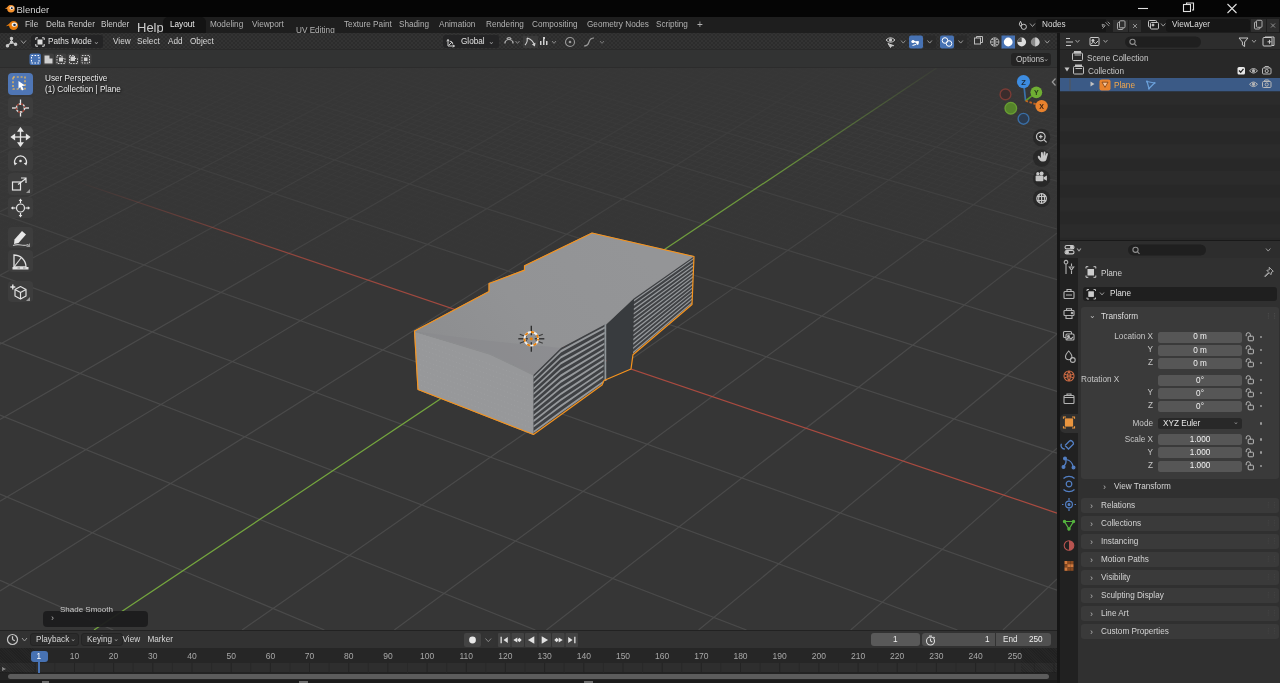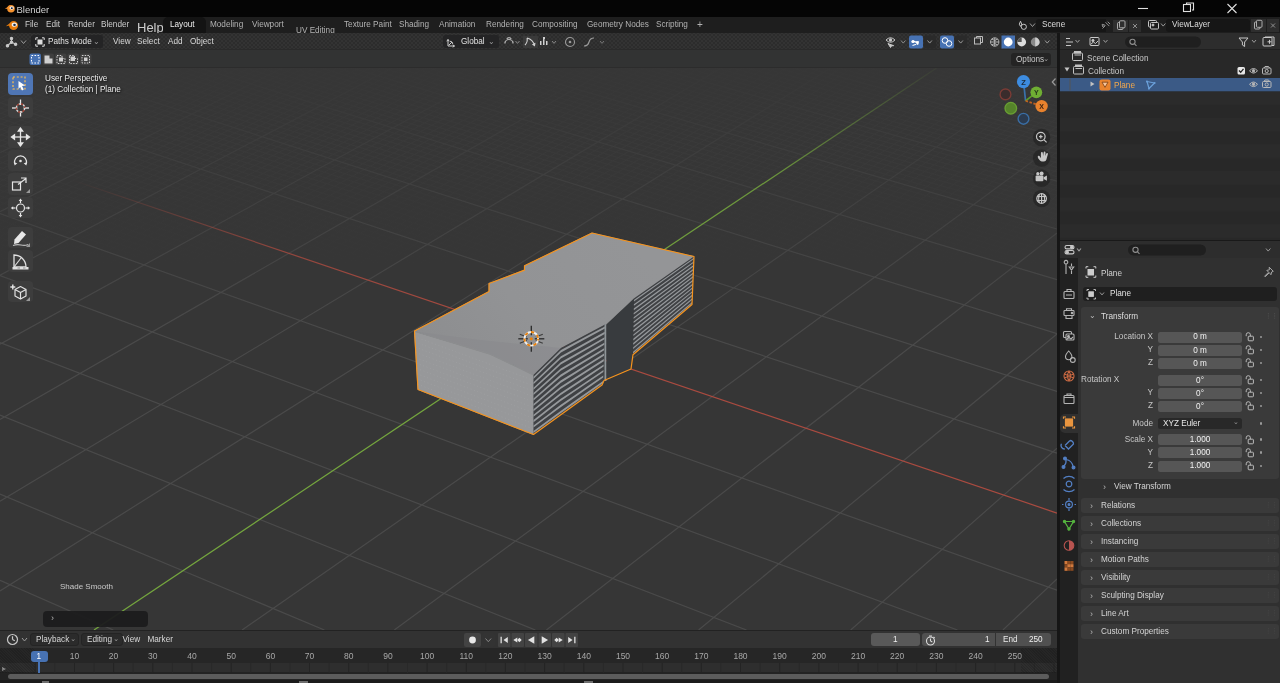--- a/index.html
+++ b/index.html
@@ -24,21 +24,21 @@
     </g>
   </svg>
 <div class="a" style="left:0;top:17px;width:1280px;height:16px;background:#1e1e1e"></div>
 <svg class="a" style="left:5px;top:19px" width="14" height="12" viewBox="0 0 14 12">
 <path d="M0.8 7.2 L7.5 2.2 L6 6.2 Z" fill="#e87d0d"></path>
     <circle cx="8.6" cy="6.6" r="4.5" fill="#e87d0d"></circle>
 <ellipse cx="9.4" cy="5.7" rx="2.7" ry="2.1" fill="#f2f2f2"></ellipse>
     <ellipse cx="9.5" cy="5.9" rx="1.3" ry="1.1" fill="#1a2c48"></ellipse>
   </svg>
 <div class="tx" style="left:25px;top:19.5px;font-size:8.2px;color:#cdcdcd">File</div>
-<div class="tx" style="left:46px;top:19.5px;font-size:8.2px;color:#cdcdcd">Edit</div>
+<div class="tx" style="left:46px;top:19.5px;font-size:8.2px;color:#cdcdcd">Delta</div>
 <div class="tx" style="left:68px;top:19.5px;font-size:8.2px;color:#cdcdcd">Render</div>
 <div class="tx" style="left:101px;top:19.5px;font-size:8.2px;color:#cdcdcd">Blender</div>
 <div class="tx" style="left:137px;top:19.5px;font-size:13px;color:#cdcdcd">Help</div>
 <div class="a" style="left:163px;top:17px;width:43px;height:16px;background:#131313;border-radius:5px 5px 0 0"></div>
 <div class="tx" style="left:170px;top:19.5px;font-size:8.2px;color:#ececec">Layout</div>
 <div class="tx" style="left:210px;top:19.5px;font-size:8.2px;color:#b2b2b2">Modeling</div>
 <div class="tx" style="left:252px;top:19.5px;font-size:8.2px;color:#b2b2b2">Viewport</div>
 <div class="tx" style="left:296px;top:26px;font-size:8.2px;color:#b2b2b2">UV Editing</div>
 <div class="tx" style="left:344px;top:19.5px;font-size:8.2px;color:#b2b2b2">Texture Paint</div>
 <div class="tx" style="left:399px;top:19.5px;font-size:8.2px;color:#b2b2b2">Shading</div>
@@ -49,21 +49,21 @@
 <div class="tx" style="left:656px;top:19.5px;font-size:8.2px;color:#b2b2b2">Scripting</div>
 <div class="tx" style="left:697px;top:18.5px;font-size:10px;color:#b2b2b2">+</div>
 <svg class="a" style="left:1015px;top:19px" width="22" height="12" viewBox="0 0 22 12">
 <g stroke="#c5c5c5" stroke-width="1" fill="none">
       <path d="M5.5 2.2 q2.4 3.4 0 5.2 q-2.4-1.8 0-5.2z"></path>
       <circle cx="8.8" cy="7.8" r="2.6"></circle>
       <path d="M15 4.5 l2.5 3 2.5-3" stroke="#999"></path>
     </g>
   </svg>
 <div class="a" style="left:1036px;top:18.5px;width:70px;height:13px;background:#161616;border-radius:3px 0 0 3px"></div>
-<div class="tx" style="left:1042px;top:20px;font-size:8.2px;color:#dcdcdc">Scene</div>
+<div class="tx" style="left:1042px;top:20px;font-size:8.2px;color:#dcdcdc">Nodes</div>
 <svg class="a" style="left:1098px;top:19.5px" width="44" height="12" viewBox="0 0 44 12">
 <g stroke="#8e8e8e" stroke-width="1" fill="none">
       <path d="M4.5 8.5 l3-3 m0-3.2 l3.8 3.8 m-1.6-4.4 l2.4 2.4 m-5.4 0.8 l-2.6-0.6 0.6 2.6z"></path>
     </g>
 <rect x="15" y="-1" width="15" height="14" fill="#2e2e2e"></rect>
     <rect x="31" y="-1" width="12" height="14" fill="#2e2e2e" rx="0"></rect>
 <g stroke="#b9b9b9" stroke-width="0.9" fill="none">
       <rect x="19.5" y="2.5" width="5.5" height="7" rx="1"></rect>
       <rect x="21.5" y="0.8" width="5.5" height="7" rx="1" fill="#2e2e2e"></rect>
     </g>
@@ -420,32 +420,32 @@
 <g stroke="#e8e8e8" stroke-width="1.4">
       <line x1="4.8" y1="3.5" x2="4.8" y2="8.5"></line>
       <line x1="2.3" y1="6" x2="7.3" y2="6"></line>
     </g>
 <path d="M22 20 h-4 l4-4z" fill="#999"></path>
   </svg>
 <div class="tx" style="left:45px;top:73.5px;font-size:8.2px;color:#ececec;text-shadow:1px 1px 2px rgba(0,0,0,0.8)">User Perspective</div>
 <div class="tx" style="left:45px;top:85px;font-size:8.2px;color:#ececec;text-shadow:1px 1px 2px rgba(0,0,0,0.8)">(1) Collection | Plane</div>
 <div class="a" style="left:43px;top:610.5px;width:105px;height:16.5px;background:rgba(28,28,29,0.95);border-radius:4px"></div>
 <div class="tx" style="left:51px;top:612.5px;font-size:9px;color:#b5b5b5">›</div>
-<div class="tx" style="left:60px;top:582px;font-size:8px;color:#c9c9c9">Shade Smooth</div>
+<div class="tx" style="left:60px;top:605px;font-size:8px;color:#c9c9c9">Shade Smooth</div>
 <div class="a" style="left:0;top:630px;width:1057px;height:18px;background:#323232;border-top:1px solid #222"></div>
 <svg class="a" style="left:6px;top:633px" width="24" height="13" viewBox="0 0 24 13">
 <circle cx="6.5" cy="6.5" r="5" fill="none" stroke="#c8c8c8" stroke-width="1.2"></circle>
     <path d="M6.5 6.5 V3.2 M6.5 6.5 l2.3 1.3" stroke="#c8c8c8" stroke-width="1.2" fill="none"></path>
 <path d="M16 5 l2.5 3 2.5-3" stroke="#999" fill="none"></path>
   </svg>
 <div class="a" style="left:30px;top:632.5px;width:49px;height:13.5px;background:#2b2b2b;border-radius:3px;border:1px solid #242424"></div>
 <div class="tx" style="left:36px;top:634.5px;font-size:8.2px;color:#d8d8d8">Playback</div>
 <div class="tx" style="left:70px;top:634px;font-size:7.5px;color:#999">⌄</div>
 <div class="a" style="left:81px;top:632.5px;width:42px;height:13.5px;background:#2b2b2b;border-radius:3px;border:1px solid #242424"></div>
-<div class="tx" style="left:87px;top:634.5px;font-size:8.2px;color:#d8d8d8">Editing</div>
+<div class="tx" style="left:87px;top:634.5px;font-size:8.2px;color:#d8d8d8">Keying</div>
 <div class="tx" style="left:113px;top:634px;font-size:7.5px;color:#999">⌄</div>
 <div class="tx" style="left:122.5px;top:634.5px;font-size:8.2px;color:#d8d8d8">View</div>
 <div class="tx" style="left:147.5px;top:634.5px;font-size:8.2px;color:#d8d8d8">Marker</div>
 <svg class="a" style="left:464px;top:632.5px" width="115" height="14" viewBox="0 0 115 14">
 <rect x="0" y="0" width="17" height="14" rx="2" fill="#434343"></rect>
     <circle cx="8.5" cy="7" r="3.4" fill="#e8e8e8"></circle>
 <rect x="18" y="0" width="13" height="14" rx="2" fill="#333"></rect>
     <path d="M21.5 5.5 l2.8 3.2 2.8-3.2" stroke="#888" fill="none"></path>
 <g fill="#434343">
       <rect x="34" y="0" width="12.5" height="14" rx="1"></rect>

